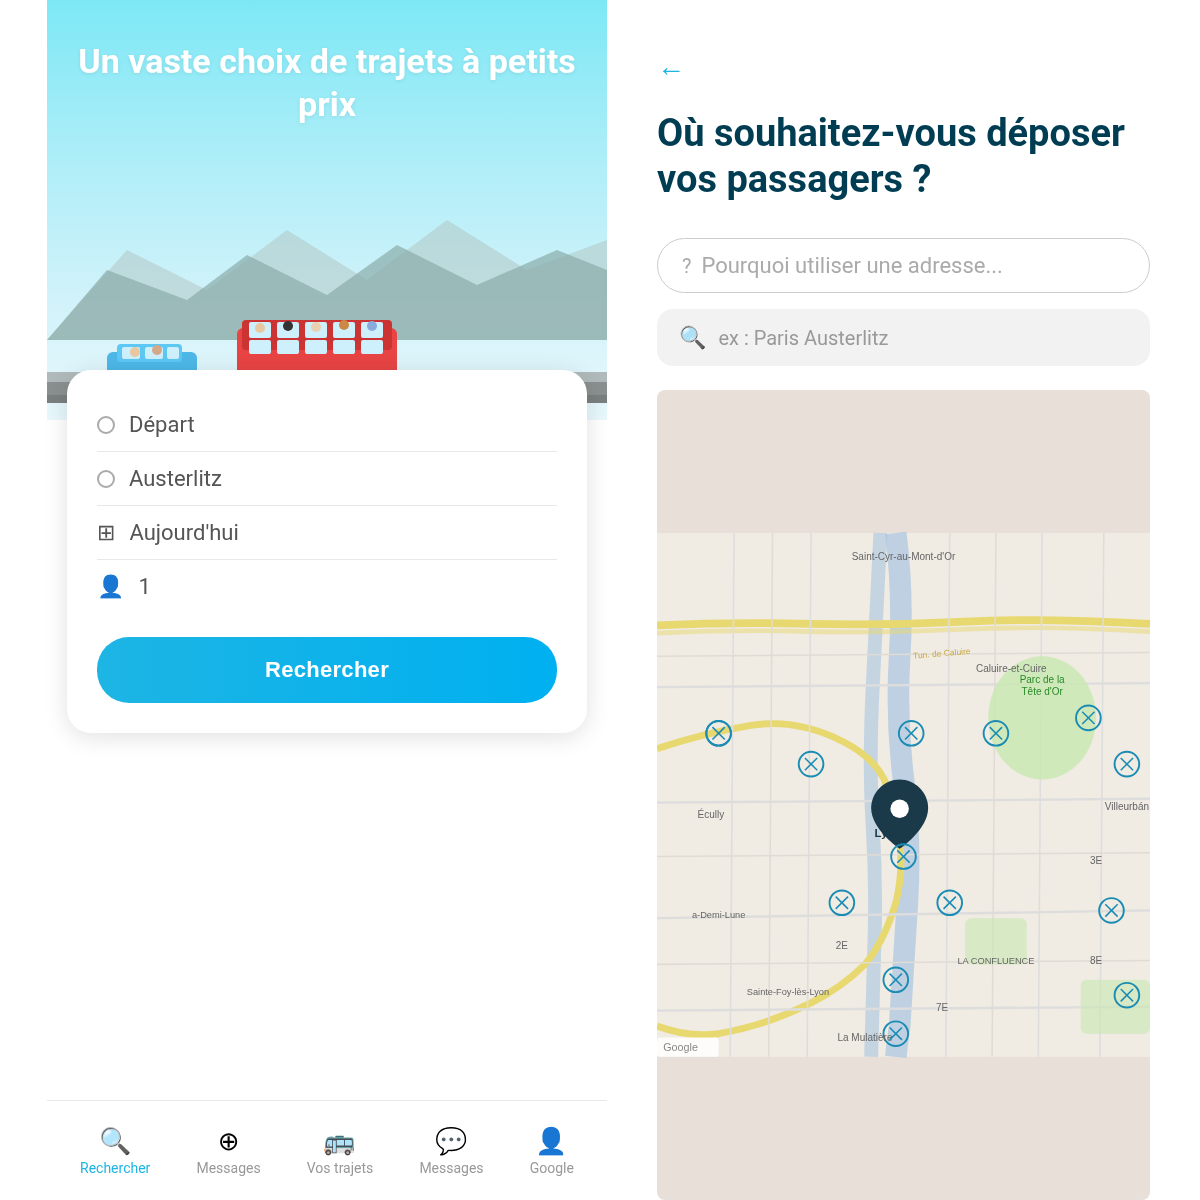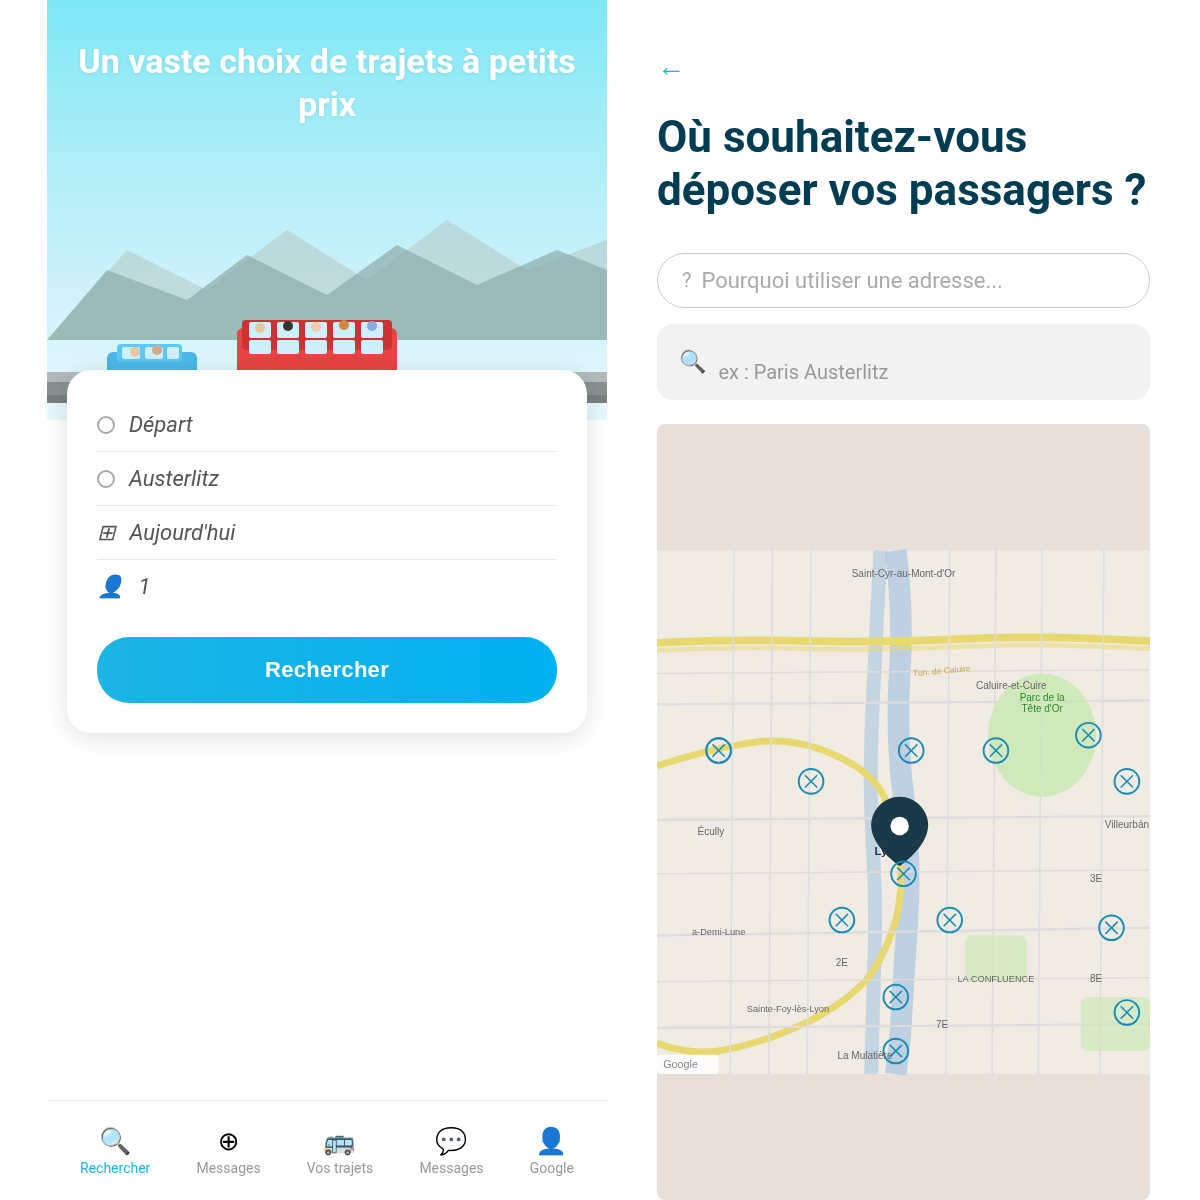--- a/index.html
+++ b/index.html
@@ -75,21 +75,20 @@
       box-shadow: 0 4px 24px rgba(0,0,0,0.12);
       z-index: 10;
       position: relative;
     }
 
     .search-row {
       display: flex;
       align-items: center;
       padding: 14px 0;
       border-bottom: 1px solid #e8e8e8;
-      font-style: italic;
     }
     .search-row:last-of-type {
       border-bottom: none;
     }
 
     .radio-dot {
       width: 18px;
       height: 18px;
       border: 2px solid #aaa;
       border-radius: 50%;
@@ -175,21 +174,21 @@
 
     .back-btn {
       color: #1db5e4;
       font-size: 28px;
       cursor: pointer;
       margin-bottom: 28px;
       display: inline-block;
     }
 
     .page-question {
-      font-size: 44px;
+      font-size: 38px;
       font-weight: 700;
       color: #003d52;
       line-height: 1.2;
       margin-bottom: 36px;
     }
 
     .info-pill {
       display: flex;
       align-items: center;
       border: 1.5px solid #ccc;
@@ -220,21 +219,20 @@
     }
 
     .search-input-icon {
       color: #999;
       font-size: 22px;
     }
 
     .search-input-placeholder {
       color: #999;
       font-size: 20px;
-      margin-top: 20px;
     }
 
     
     .map-container {
       flex: 1;
       border-radius: 8px;
       overflow: hidden;
       position: relative;
       background: #e8e0d8;
     }

